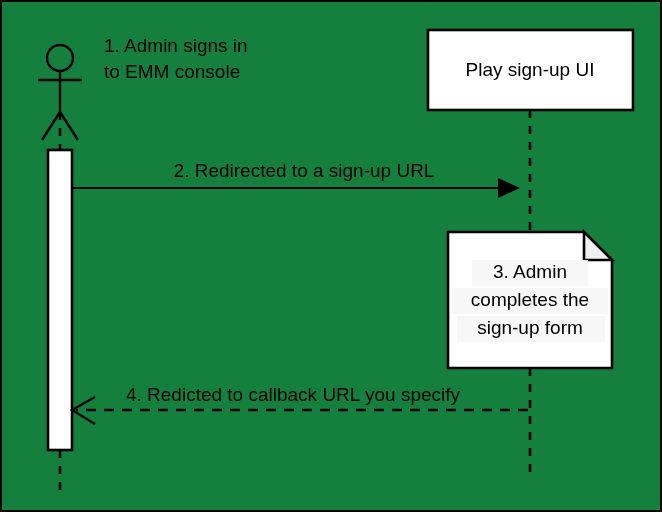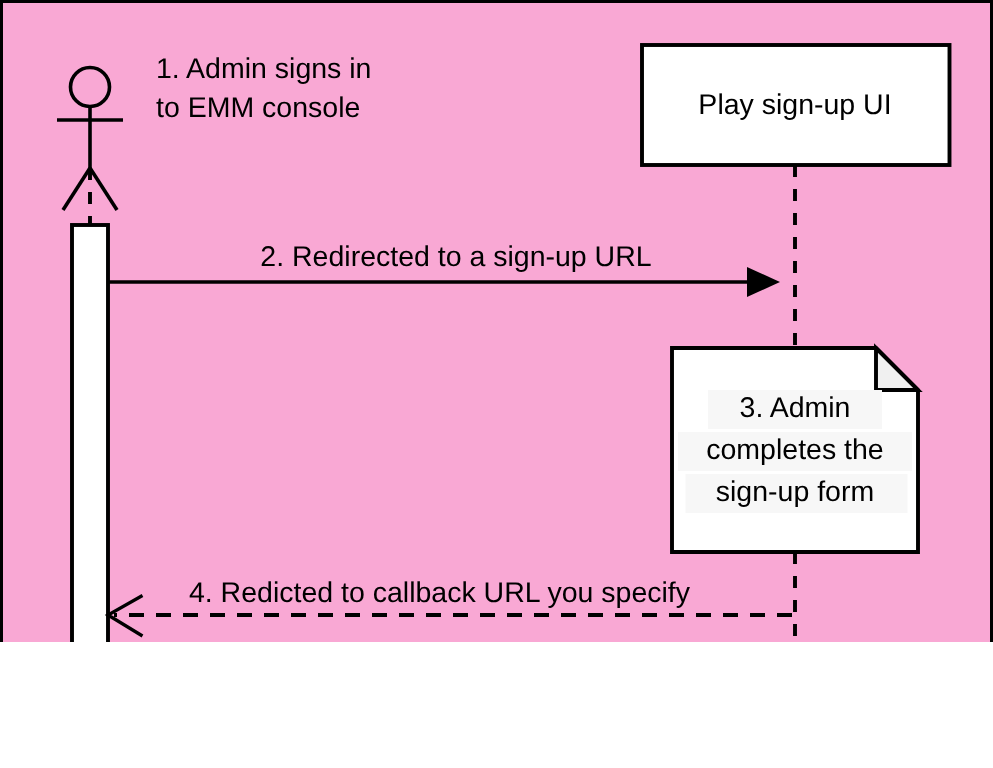--- a/index.html
+++ b/index.html
@@ -7,22 +7,22 @@
     margin: 0;
     padding: 0;
     background: #ffffff;
   }
   body {
     font-family: "Liberation Sans", sans-serif;
   }
   #diagram-root {
     position: relative;
     width: 662px;
-    height: 428px;
-    background: #f9a8d4;
+    height: 512px;
+    background: #15803d;
     box-sizing: border-box;
     overflow: hidden;
   }
   #diagram-svg {
     position: absolute;
     left: 0;
     top: 0;
     display: block;
   }
   .dgm-text {

